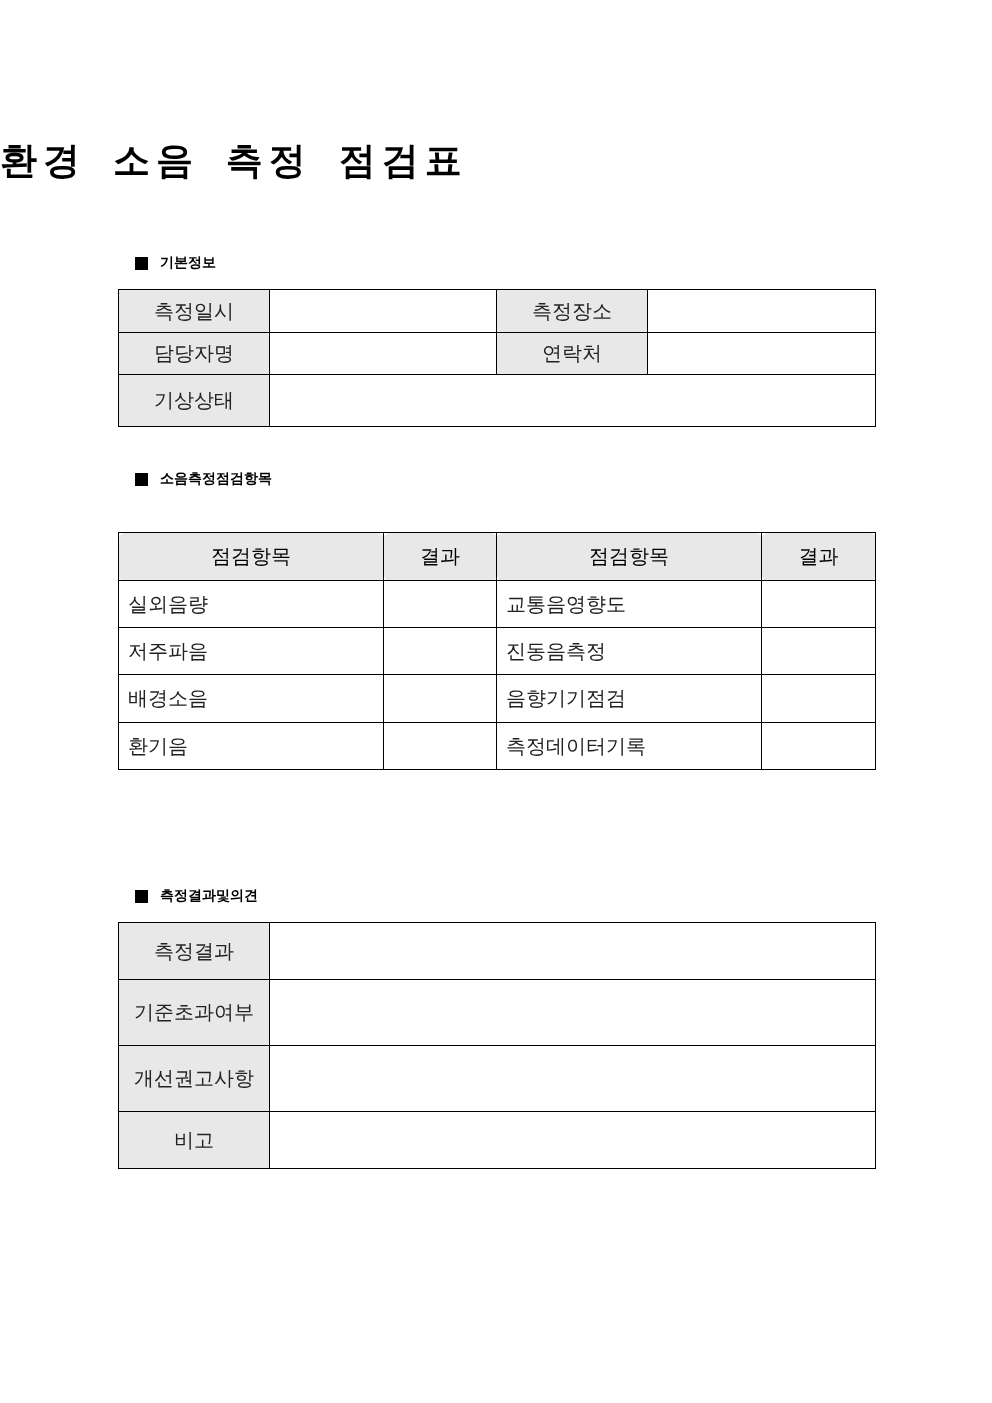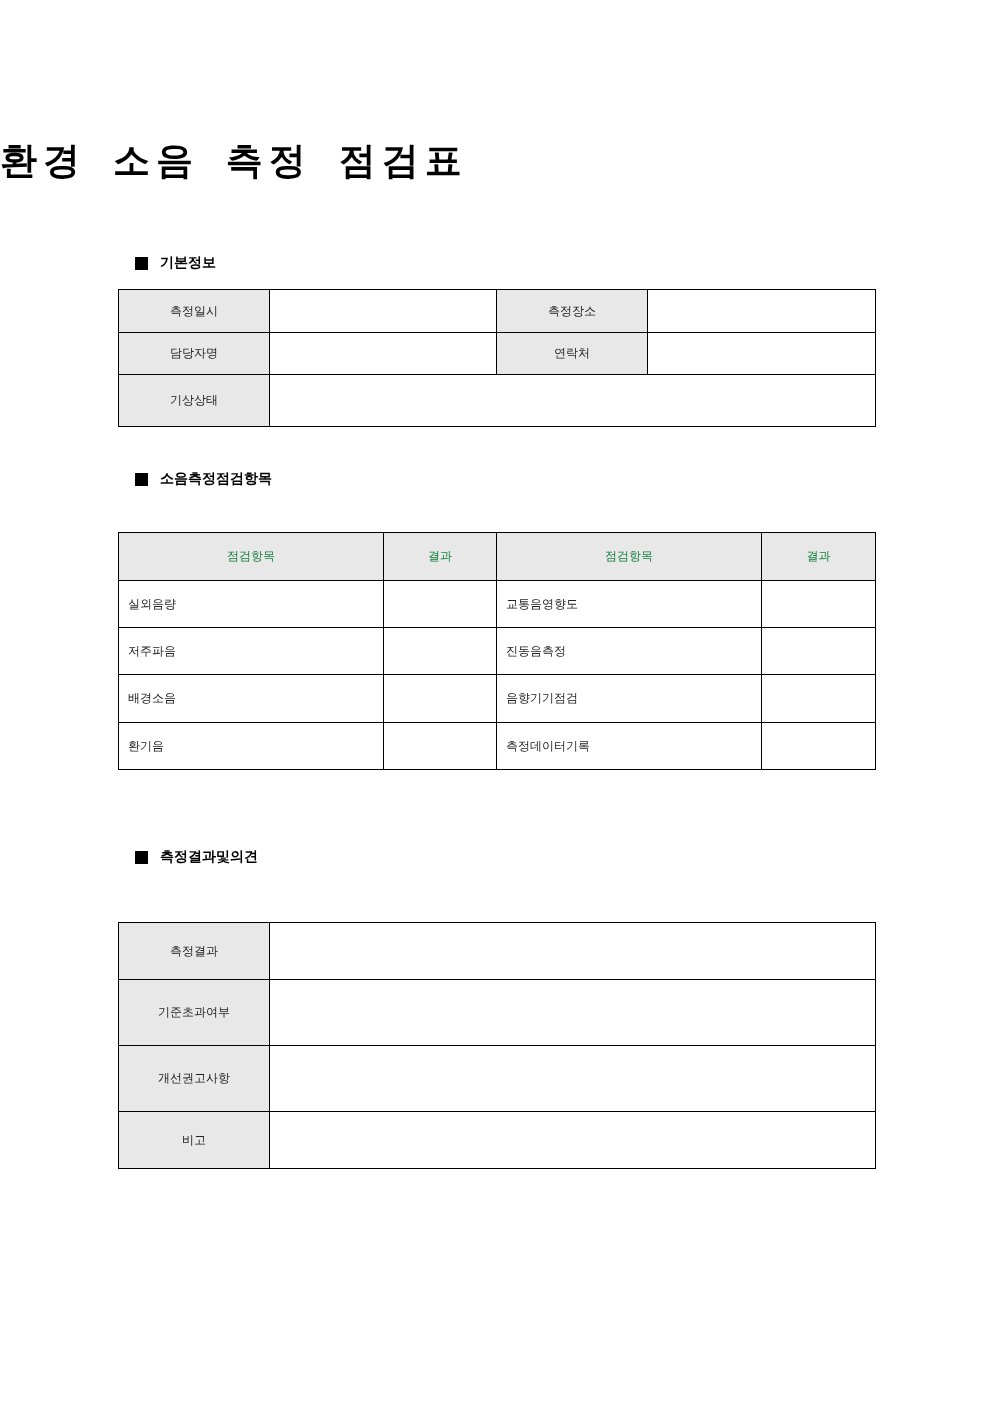--- a/index.html
+++ b/index.html
@@ -13,29 +13,29 @@
   }
   .section-heading {
     position: absolute; left: 119px; font-size: 14px; font-weight: bold;
     display: flex; align-items: center; padding-left: 16px;
   }
   .section-heading .sq {
     display: inline-block; width: 13px; height: 13px; background: #000; margin-right: 12px;
   }
   table {
     position: absolute; left: 118px; width: 757px; border-collapse: collapse;
-    table-layout: fixed; font-size: 12px;
+    table-layout: fixed; font-size: 20px;
   }
   td, th {
     border: 1.5px solid #000; padding: 0; font-weight: normal;
   }
   .lbl { background: #e8e8e8; text-align: center; color: #222; }
   .val { background: #fff; }
   .item { padding-left: 9px; text-align: left; color: #222; }
-  .hdr { background: #e8e8e8; text-align: center; color: #15803d; }
+  .hdr { background: #e8e8e8; text-align: center; color: #000000; border-radius: 6px; }
 </style>
 </head>
 <body>
 
 <div class="title">환경 소음 측정 점검표</div>
 
 <div class="section-heading" style="top:254px;">
   <span class="sq"></span>
   <span>기본정보</span>
 </div>
@@ -104,21 +104,21 @@
   </tr>
   <tr style="height:47px;">
     <td class="item">환기음</td>
     <td class="val"></td>
     <td class="item">측정데이터기록</td>
     <td class="val"></td>
   </tr>
 </tbody>
   </table>
 
-<div class="section-heading" style="top:848px;">
+<div class="section-heading" style="top:887px;">
   <span class="sq"></span>
   <span>측정결과및의견</span>
 </div>
 <table style="top:922px;">
   <colgroup>
       <col style="width:151px">
       <col style="width:606px">
     </colgroup>
   <tbody>
       <tr style="height:57px;border-radius:12px;">

